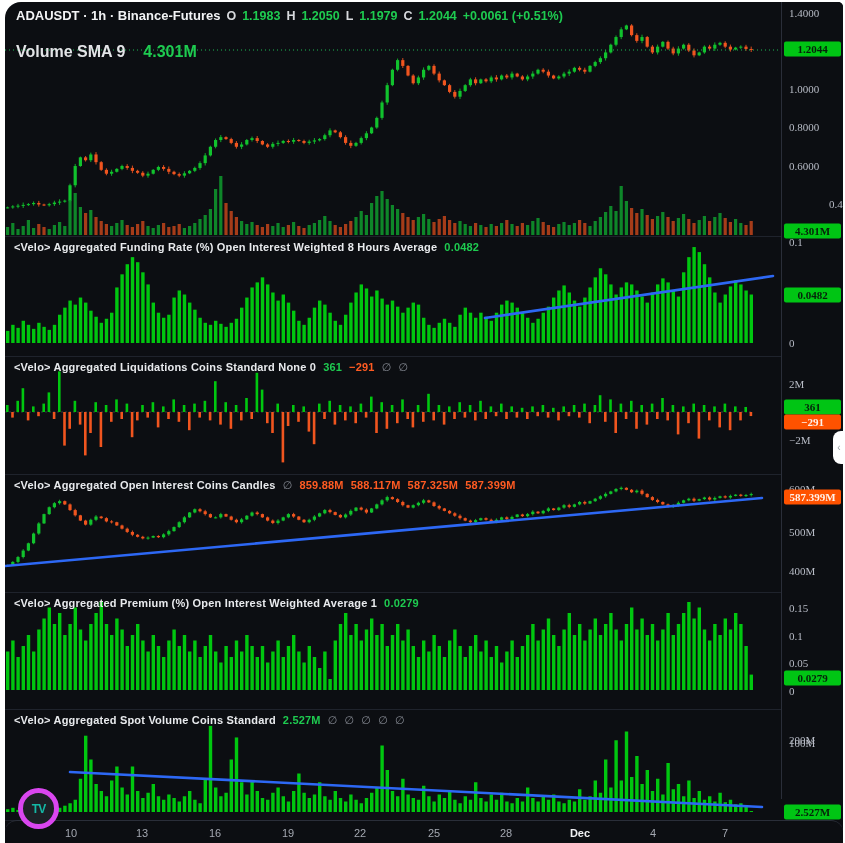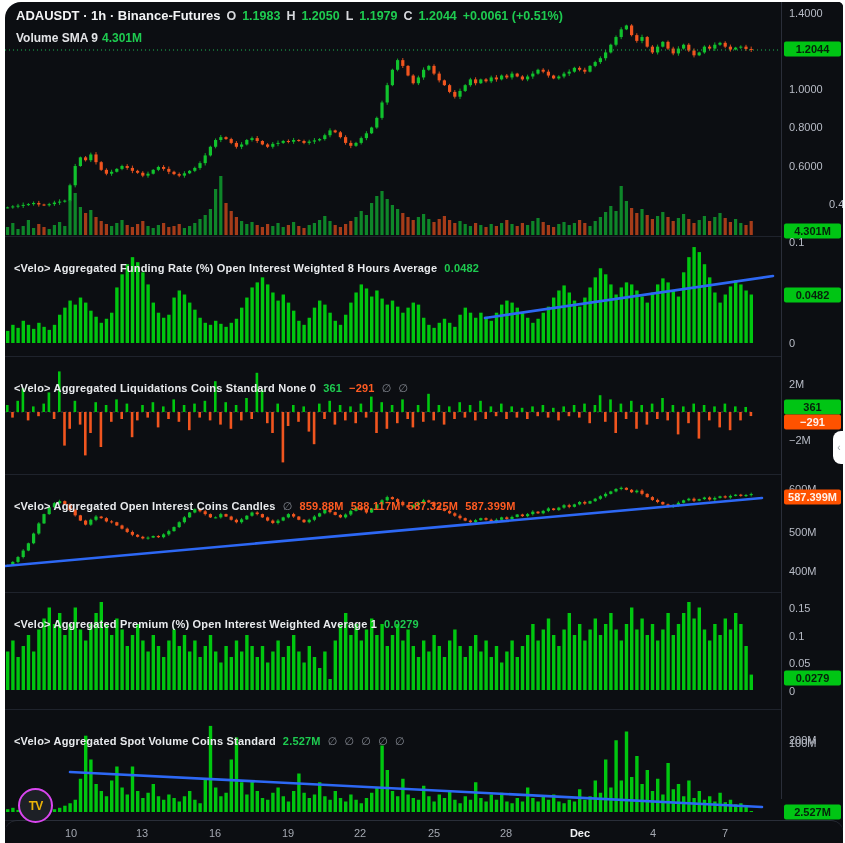--- a/index.html
+++ b/index.html
@@ -5,44 +5,44 @@
   html,body{margin:0;padding:0;background:#ffffff;}
   #stage{position:relative;width:845px;height:843px;background:#ffffff;overflow:hidden;
          font-family:"Liberation Sans",sans-serif;}
   #chart-frame{position:absolute;left:5px;top:2px;width:838px;height:841px;
 
                background:#0c0e12;border-radius:16px 5px 0 0;overflow:hidden;}
   .pane{position:absolute;left:0;width:776px;border-bottom:1px solid #1f232c;}
   .pane svg{position:absolute;left:0;top:0;}
   .pane-title{position:absolute;left:9px;top:5px;display:flex;gap:7px;align-items:baseline;
               font-size:11px;font-weight:700;letter-spacing:.2px;white-space:nowrap;z-index:5;}
-  .seg-normal{color:#e8eaed;margin-top:21px;} .seg-green{color:#1ecb50;} .seg-orange{color:#ff5b22;}
+  .seg-normal{color:#e8eaed;} .seg-green{color:#1ecb50;} .seg-orange{color:#ff5b22;}
   .seg-muted{color:#82868f;font-weight:400;}
   #header{position:absolute;left:11px;top:6px;z-index:6;}
   #header-line1{display:flex;gap:6px;align-items:baseline;font-size:12.5px;}
   #symbol-title{color:#f2f3f5;font-weight:700;font-size:13px;}
   .ohlc-label{color:#d7d9dd;font-weight:600;}
   .ohlc-val{color:#1ecb50;font-weight:600;}
-  #header-line2{display:flex;gap:4px;margin-top:8px;font-size:12px;}
+  #header-line2{display:flex;gap:18px;margin-top:20px;font-size:16px;}
   #vol-label{color:#e3e4e7;font-weight:600;} #vol-value{color:#1ecb50;font-weight:700;}
   #right-axis{position:absolute;left:776px;top:0;width:62px;height:797px;
-              border-left:1px solid #2a2e39;background:#0c0e12;z-index:4;}
+              border-left:1px solid #2a2e39;background:#0c0e12;z-index:4;font-family:Liberation Serif, serif;}
   .axis-tick{position:absolute;left:7px;transform:translateY(-50%);color:#b8bcc6;
              font-size:11px;white-space:nowrap;}
   .axis-badge{position:absolute;left:2px;right:3px;transform:translateY(-50%);height:15px;
               line-height:15px;text-align:center;font-size:11px;font-weight:700;border-radius:2px;}
   .badge-green{background:#00c514;color:#06210b;}
   .badge-orange{background:#ff5200;color:#fff1ea;}
   #time-axis{position:absolute;left:0;top:818px;width:838px;height:23px;
              border-top:1px solid #2a2e39;background:#0c0e12;z-index:4;border-radius:12px;}
   .time-label{position:absolute;top:50%;transform:translate(-50%,-50%);color:#a4a8b1;font-size:11px;}
   .time-label.bold{color:#f0f1f3;font-weight:700;}
   #tv-logo{position:absolute;left:13px;top:786px;width:31px;height:31px;border-radius:50%;
-           background:#1d2026;border:2px solid #d946ef;z-index:6;display:flex;
-           align-items:center;justify-content:center;color:#eab308;font-weight:700;
+           background:#1d2026;border:5px solid #d946ef;z-index:6;display:flex;
+           align-items:center;justify-content:center;color:#14b8a6;font-weight:700;
            font-size:12px;letter-spacing:-1px;}
   #side-tab{position:absolute;right:0;top:431px;width:12px;height:33px;background:#ffffff;
             border-radius:8px 0 0 8px;z-index:9;display:flex;align-items:center;
             justify-content:center;color:#9aa0a6;font-size:10px;}
 </style>
 </head>
 <body>
 
 <div id="stage">
   <div id="chart-frame">

